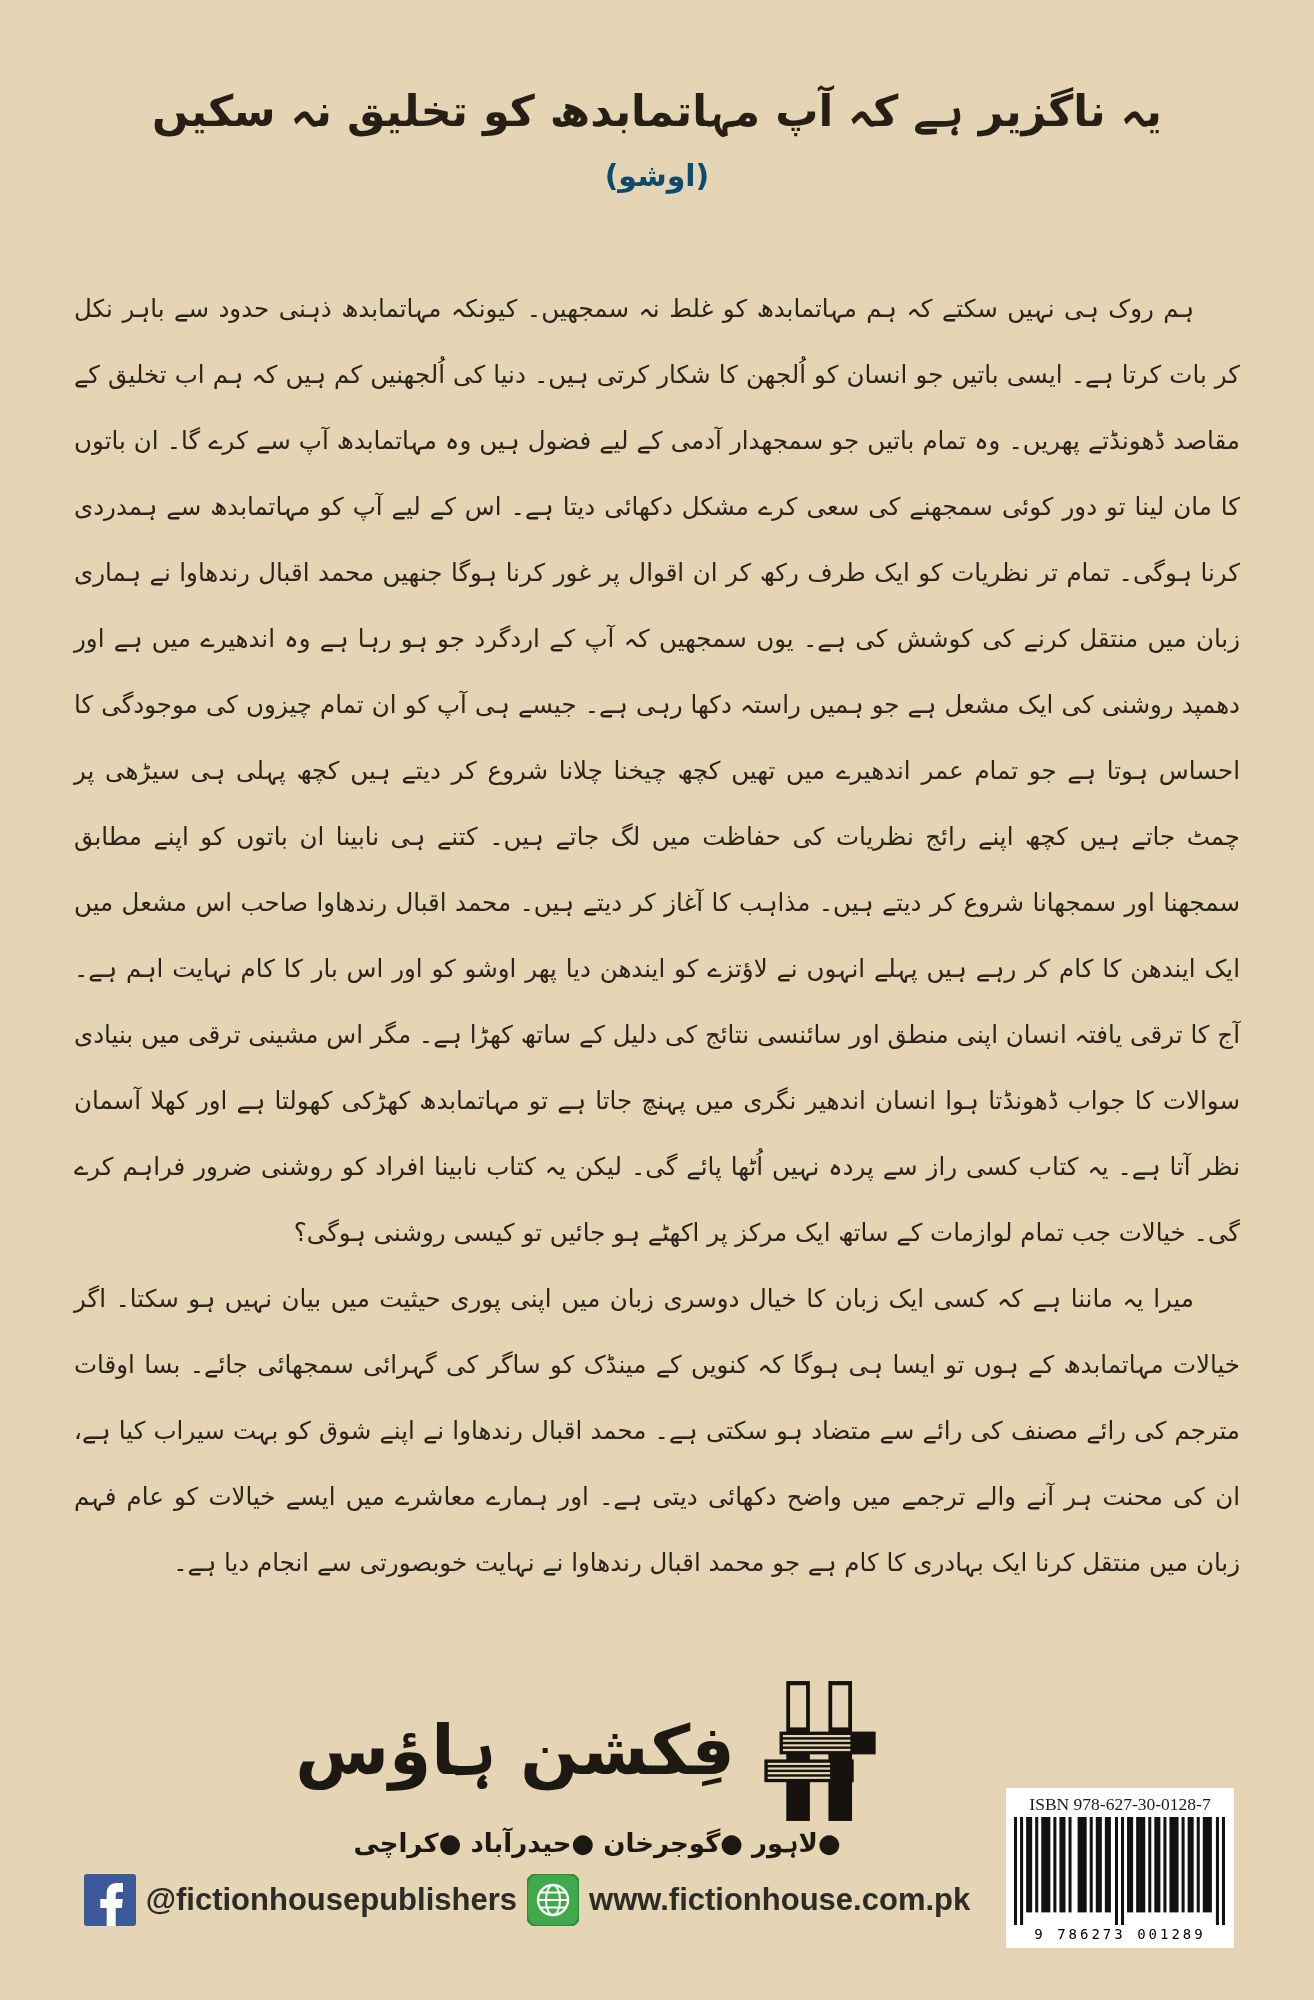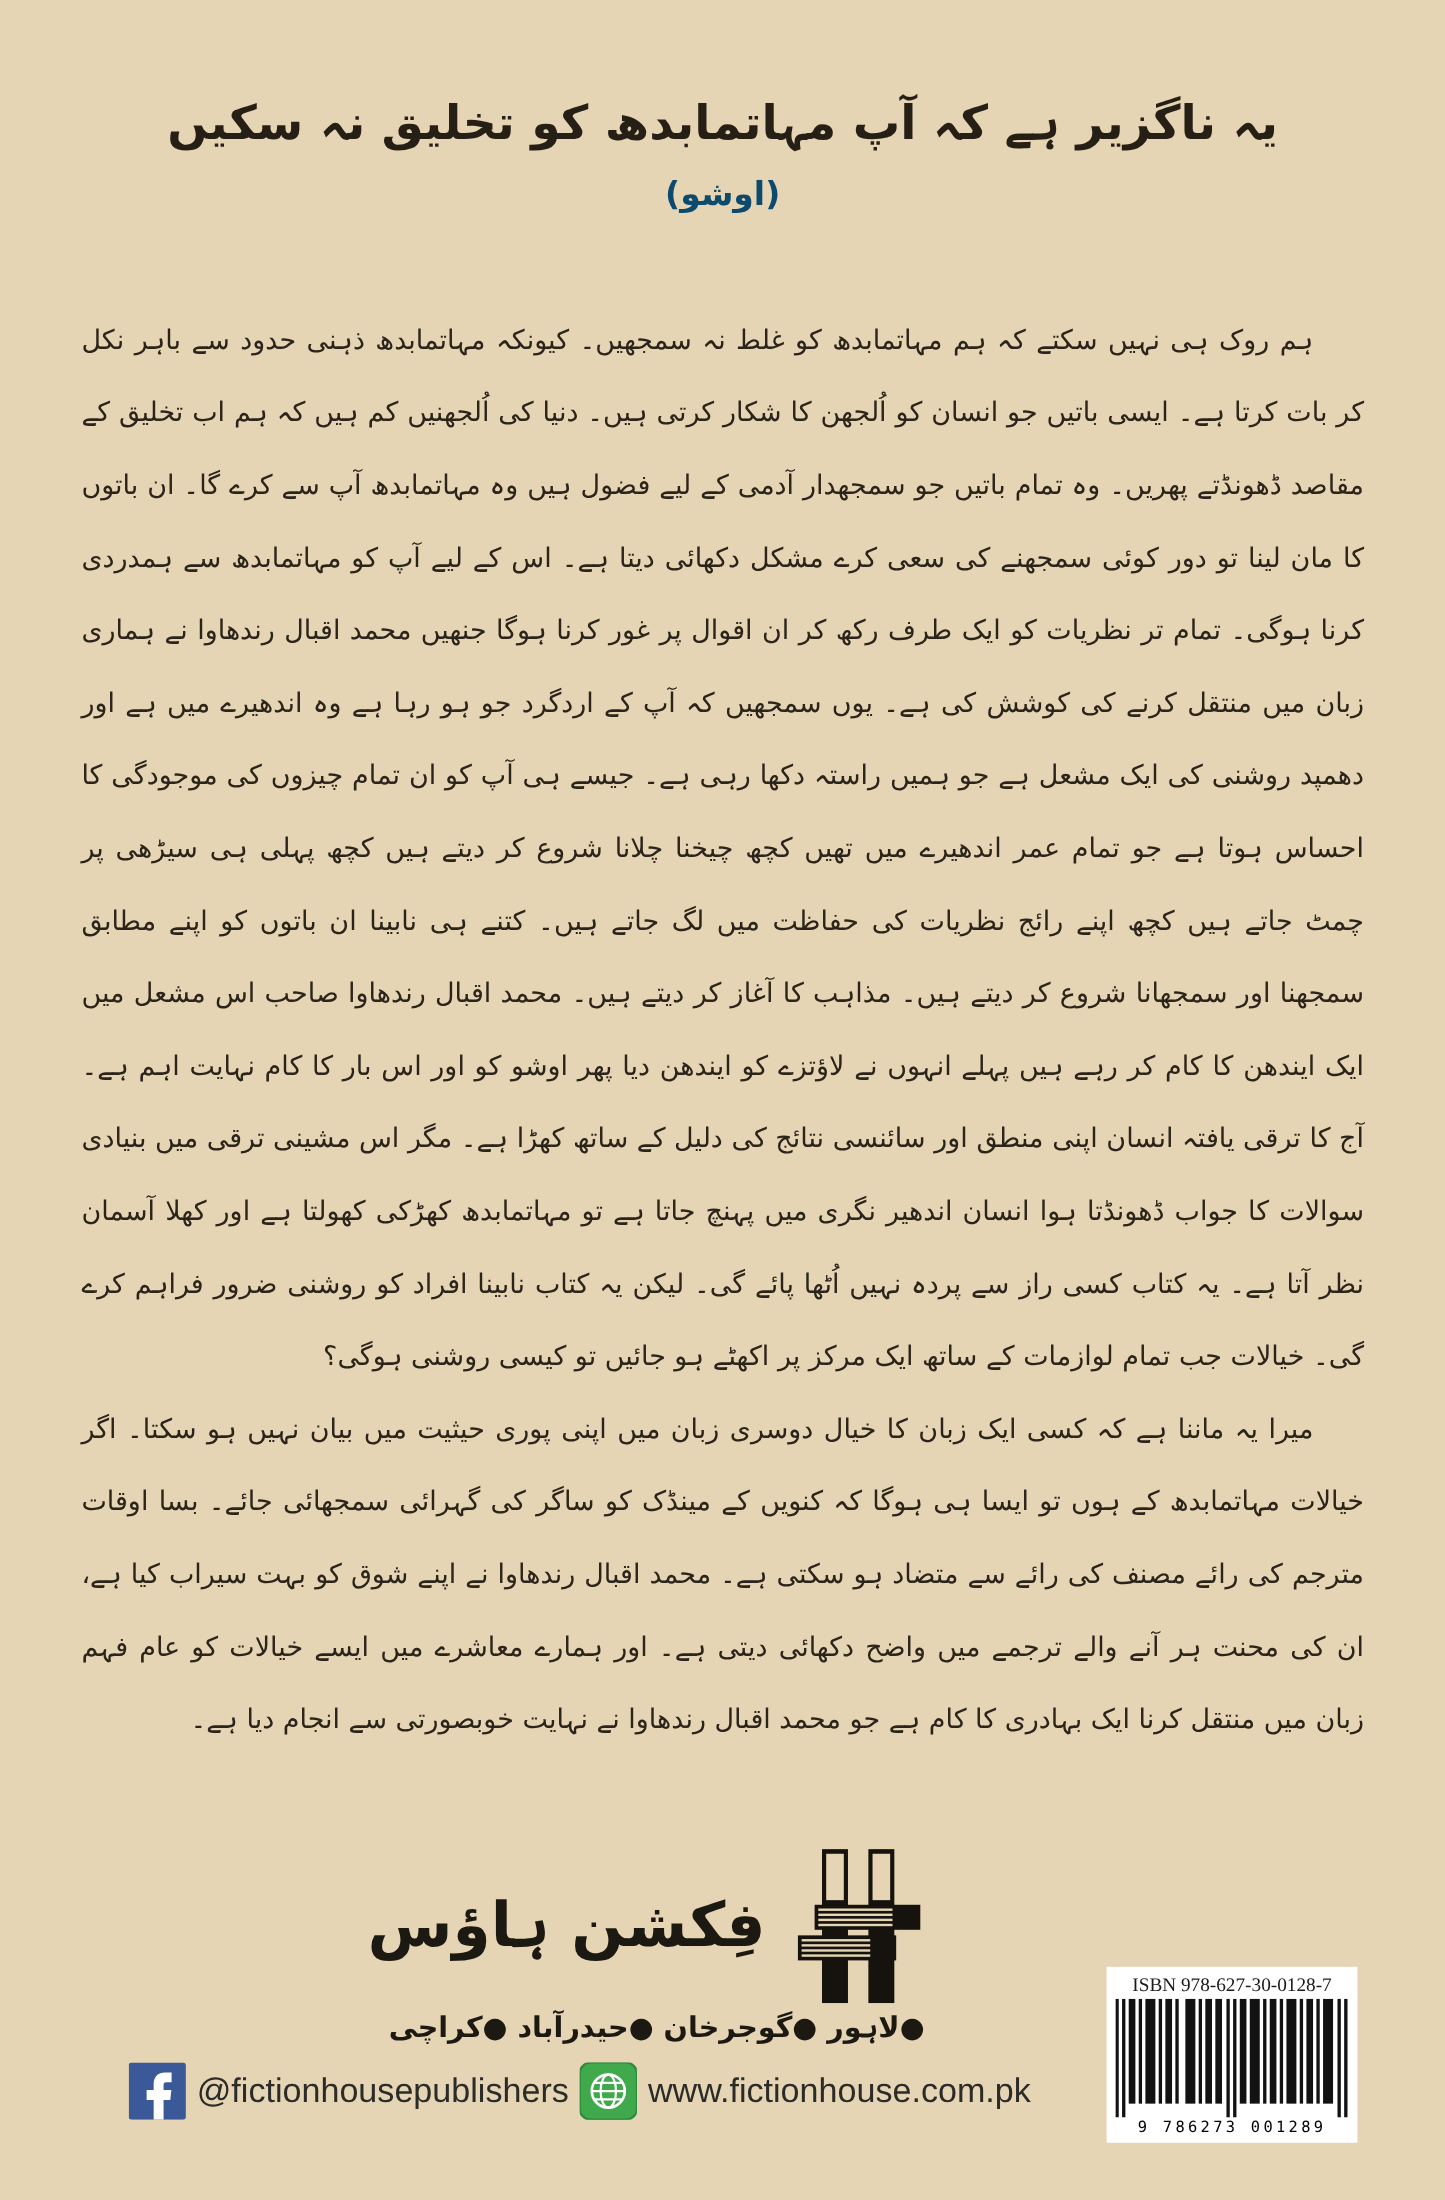--- a/index.html
+++ b/index.html
@@ -26,34 +26,34 @@
   .reviewer{
     margin-top:14px;text-align:left;direction:rtl;
     font-size:27px;font-weight:bold;color:#2b241a;
   }
   .publisher-block{position:absolute;top:1678px;left:0;width:100%;}
   .logo-row{
     display:flex;align-items:center;justify-content:center;
     direction:ltr;gap:26px;margin-right:300px;margin-left:160px;
   }
   .logo-name{
-    direction:rtl;font-size:56px;font-weight:bold;color:#1c1812;line-height:1.45;
+    direction:rtl;font-size:68px;font-weight:bold;color:#1c1812;line-height:1.45;
     white-space:nowrap;
   }
   .logo-graphic{width:118px;height:146px;flex:0 0 auto;}
   .cities{
     margin-top:4px;text-align:center;direction:rtl;
     font-size:26px;font-weight:bold;color:#1c1812;
     margin-right:120px;
   }
   .social-row{
     margin-top:16px;display:flex;align-items:center;justify-content:center;
     gap:10px;direction:ltr;margin-right:260px;
     font-family:"Liberation Sans",sans-serif;
-    font-size:31px;font-weight:normal;color:#2b2b28;white-space:nowrap;
+    font-size:31px;font-weight:bold;color:#2b2b28;white-space:nowrap;
   }
   .social-icon{width:52px;height:52px;flex:0 0 auto;display:block;}
   .isbn-box{
     position:absolute;top:1788px;right:80px;width:212px;
     background:#ffffff;padding:6px 8px 6px 8px;
     text-align:center;
   }
   .isbn-label{
     font-family:"Liberation Serif",serif;
     font-size:17.5px;color:#1a1a1a;white-space:nowrap;

